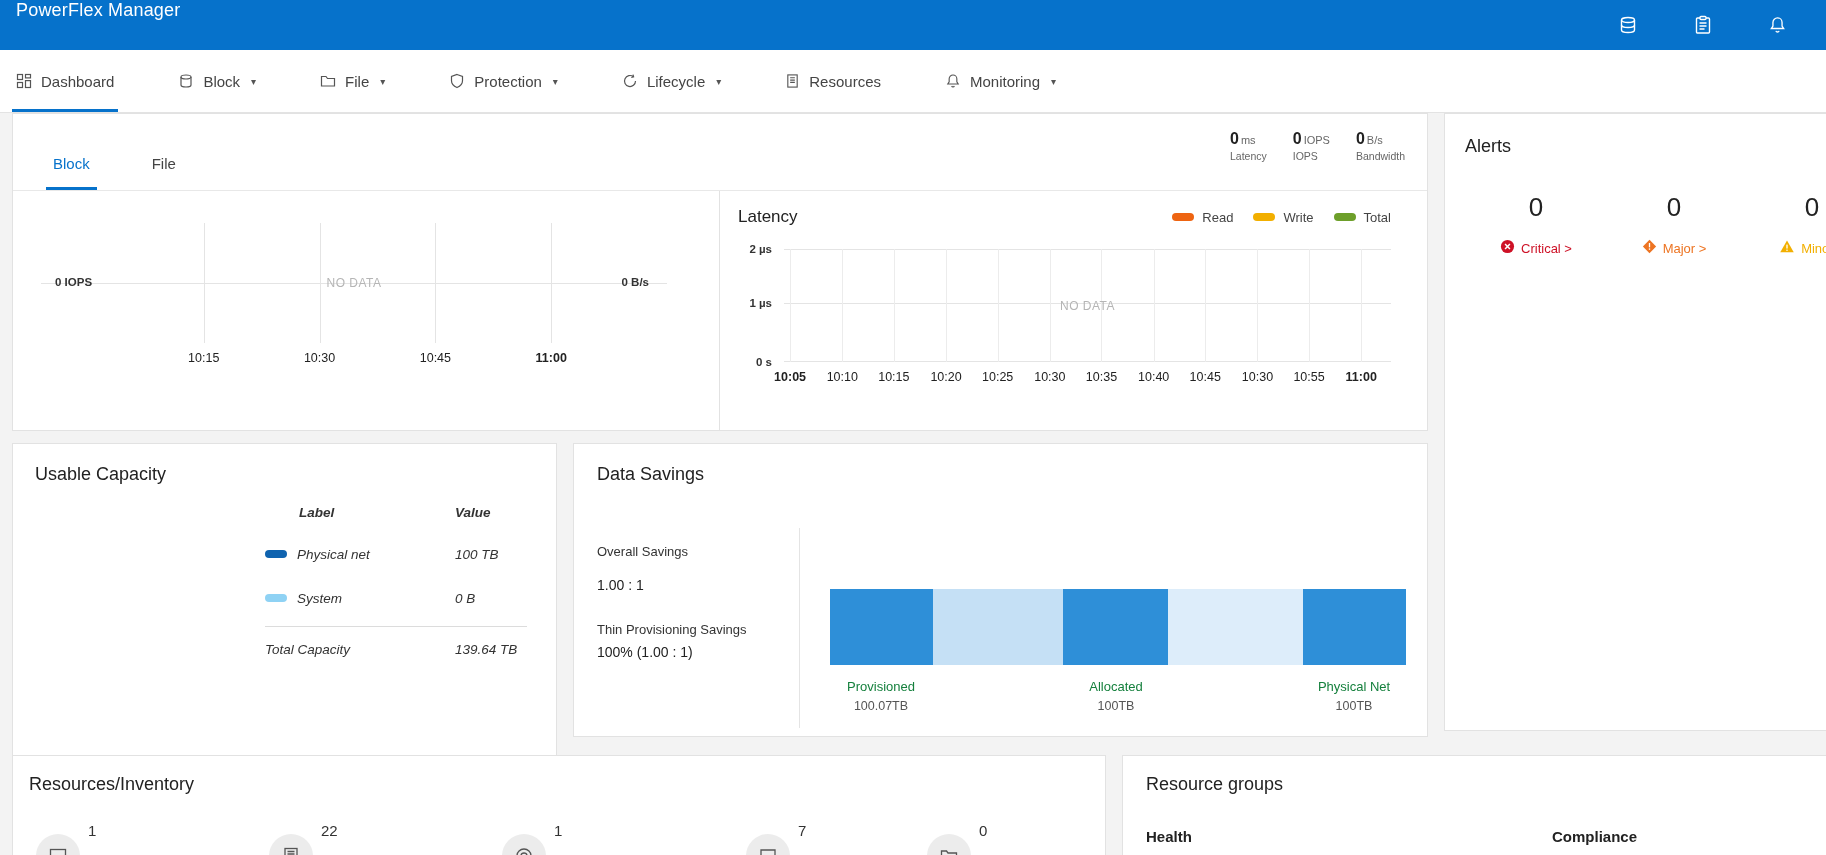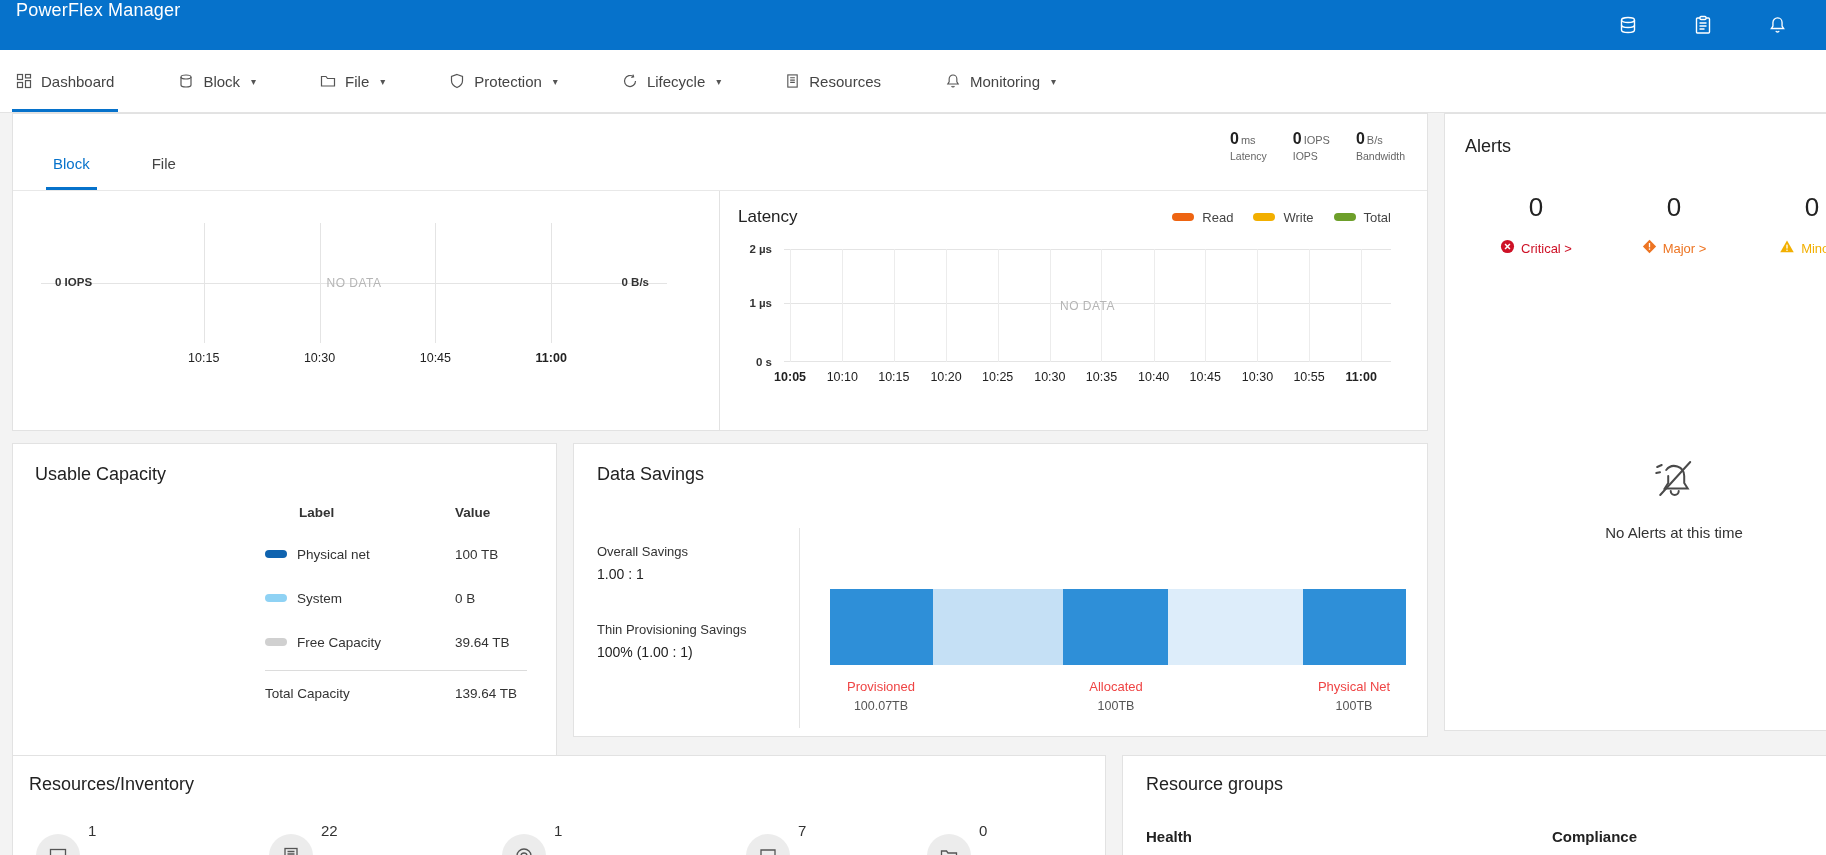--- a/index.html
+++ b/index.html
@@ -62,40 +62,40 @@
   .ylab{position:absolute;right:calc(100% + 12px);transform:translateY(-50%);font-size:11.5px;font-weight:700;color:#333;white-space:nowrap;}
   .lat-ticks{position:relative;height:22px;margin-top:8px;margin-left:46px;}
   
   #capacity-card{left:12px;top:443px;width:545px;height:378px;}
   #capacity-card .card-title{position:absolute;left:22px;top:20px;}
   .donut-wrap{position:absolute;left:40px;top:80px;width:148px;height:148px;}
   .donut-center{position:absolute;inset:0;display:flex;flex-direction:column;align-items:center;justify-content:center;}
   .donut-center .used{font-size:14px;color:#666;}
   .donut-center .pct{font-size:27px;color:#333;font-weight:500;margin-top:2px;}
   .cap-table{position:absolute;left:252px;top:48px;width:262px;font-size:13.5px;color:#333;}
-  .cap-row{display:flex;align-items:center;height:44px;}
+  .cap-row{display:flex;align-items:center;height:44px;font-style:italic;}
   .cap-row.head{font-weight:700;height:40px;}
   .cap-row .lab{width:190px;display:flex;align-items:center;box-sizing:border-box;}
   .cap-row.head .lab{padding-left:34px;}
   .cap-row .lab .swatch{margin-right:10px;}
   .cap-total{border-top:1px solid #dcdcdc;margin-top:6px;}
   .cap-total .cap-row .lab{padding-left:0;}
   
   #savings-card{left:573px;top:443px;width:855px;height:294px;}
   #savings-card .card-title{position:absolute;left:23px;top:20px;}
   .sav-label{position:absolute;left:23px;font-size:13px;color:#333;}
   .sav-value{position:absolute;left:23px;font-size:14px;color:#222;}
   .sav-divider{position:absolute;left:225px;top:84px;height:200px;width:1px;background:#e4e4e4;}
   .sav-bar{position:absolute;left:256px;top:145px;width:576px;height:76px;display:flex;z-index:2;}
   .sav-bar .seg{height:100%;}
   .sav-annot{position:absolute;left:594px;top:84px;width:135px;text-align:center;z-index:1;}
   .sav-annot .ratio{font-size:19px;font-weight:700;color:#222;}
   .sav-annot .bracket{border:1px dashed #93bbdc;border-bottom:none;margin-top:3px;height:39px;overflow:hidden;font-size:12.5px;color:#333;line-height:17px;padding-top:3px;box-sizing:border-box;}
   .bar-label{position:absolute;transform:translateX(-50%);text-align:center;top:235px;}
-  .bar-label .n{font-size:13px;color:#ef4444;}
+  .bar-label .n{font-size:13px;color:#15803d;}
   .bar-label .v{font-size:12.5px;color:#555;margin-top:5px;}
   
   #alerts-card{left:1444px;top:113px;width:430px;height:618px;}
   #alerts-card .card-title{position:absolute;left:20px;top:22px;}
   .alert-cols{position:absolute;left:22px;top:78px;display:flex;width:414px;}
   .alert-col{width:138px;text-align:center;}
   .alert-col .count{font-size:26px;color:#222;}
   .alert-col .sev-row{margin-top:16px;display:flex;align-items:center;justify-content:center;gap:6px;font-size:13px;cursor:pointer;}
   .sev-critical{color:#ce1126;} .sev-major{color:#ed7422;} .sev-minor{color:#f2af00;}
   .alerts-empty{position:absolute;left:229px;top:340px;transform:translateX(-50%);text-align:center;}
@@ -322,40 +322,33 @@
         </div>
       <div class="val">100 TB</div>
     </div>
     <div class="cap-row">
       <div class="lab">
           <span class="swatch" style="background:#8fd2f4"></span>
           <span>System</span>
         </div>
       <div class="val">0 B</div>
     </div>
-    <div class="cap-row">
-      <div class="lab">
-          <span class="swatch" style="background:#d0d0d0"></span>
-          <span>Free Capacity</span>
-        </div>
-      <div class="val">39.64 TB</div>
-    </div>
     <div class="cap-total">
       <div class="cap-row">
         <div class="lab">Total Capacity</div>
         <div class="val">139.64 TB</div>
       </div>
     </div>
   </div>
 </div>
 
 <div class="card" id="savings-card">
   <div class="card-title">Data Savings</div>
   <div class="sav-label" style="top:100px">Overall Savings</div>
-  <div class="sav-value" style="top:122px">1.00 : 1</div>
+  <div class="sav-value" style="top:133px">1.00 : 1</div>
   <div class="sav-label" style="top:178px">Thin Provisioning Savings</div>
   <div class="sav-value" style="top:200px">100% (1.00 : 1)</div>
   <div class="sav-divider"></div>
 
 
   <div class="sav-bar">
     <div class="seg" style="width:17.8%;background:#2e8fd8"></div>
     <div class="seg" style="width:22.7%;background:#c5e0f5"></div>
     <div class="seg" style="width:18.2%;background:#2e8fd8"></div>
     <div class="seg" style="width:23.5%;background:#ddedfa"></div>
@@ -405,31 +398,20 @@
       <div class="sev-row sev-minor">
         <span><svg width="16" height="15" viewBox="0 0 16 16">
               <path d="M8 1.5l7.2 12.5H.8z" fill="#f2af00"></path>
               <rect x="7.3" y="6" width="1.4" height="4.2" fill="#fff"></rect>
               <rect x="7.3" y="11.3" width="1.4" height="1.4" fill="#fff"></rect>
             </svg></span>
         <span>Minor &gt;</span>
       </div>
     </div>
   </div>
-  <div class="alerts-empty">
-    <span>
-      <svg width="52" height="48" viewBox="0 0 52 48" fill="none" stroke="#4a4a4a" stroke-width="2" stroke-linecap="round">
-        <path d="M18 16a10 10 0 0 1 18 6v7l3.5 5.5H16.5L20 29v-7"></path>
-        <path d="M22.5 37a4 4 0 0 0 8 0"></path>
-        <path d="M12 41L42 8"></path>
-        <path d="M9 13l4.5-2M8 19l3.8-.8"></path>
-      </svg>
-    </span>
-    <div class="txt">No Alerts at this time</div>
-  </div>
 </div>
 
 <div class="card" id="inventory-card">
   <div class="card-title">Resources/Inventory</div>
 
   <div class="inv-item" style="left:23px">
     <div class="inv-count">1</div>
     <div class="inv-circle">
         <svg width="20" height="20" viewBox="0 0 20 20" fill="none" stroke="#555" stroke-width="1.3">
           <rect x="2.5" y="3.5" width="15" height="10"></rect>

